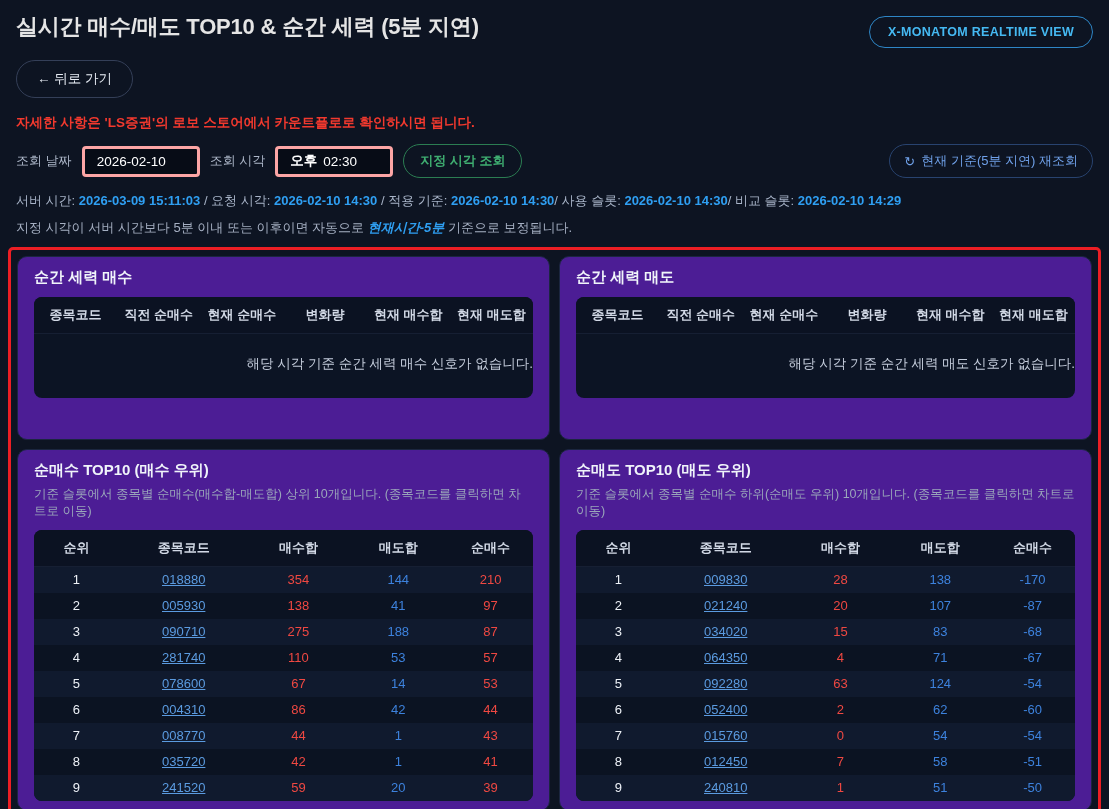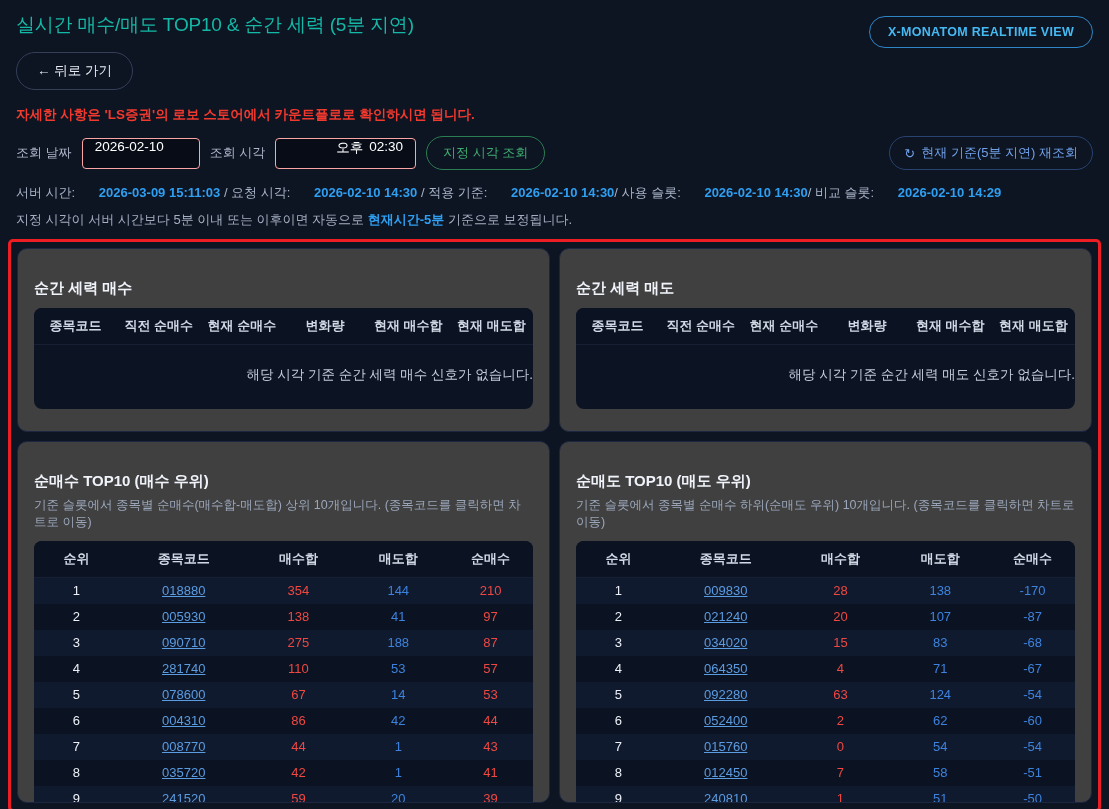--- a/index.html
+++ b/index.html
@@ -5,76 +5,76 @@
   * { box-sizing: border-box; margin: 0; padding: 0; }
   html, body { width: 1109px; height: 809px; overflow: hidden; }
   body {
     background: #0d1422;
     font-family: "Liberation Sans", sans-serif;
     color: #e8edf5;
   }
   .page { padding: 12px 16px 0; }
 
   .header-row { display: flex; justify-content: space-between; align-items: flex-start; }
-  h1.title { font-size: 19px; font-weight: 400; color: #14b8a6; letter-spacing: -0.2px; }
+  h1.title { font-size: 22px; font-weight: 700; color: #e5e5e5; letter-spacing: -0.2px; }
   .subtitle { font-size: 13px; color: #9aa5b8; margin-top: 7px; }
 
   .pill {
     display: inline-flex; align-items: center; gap: 6px;
     background: transparent; border-radius: 20px; cursor: pointer;
     font-family: "Liberation Sans", sans-serif;
   }
   .pill.cyan {
     border: 1px solid #2e86c6; color: #45b9f2;
     font-size: 12.5px; font-weight: 700; padding: 8px 18px; letter-spacing: 0.3px;
     margin-top: 4px;
   }
   .pill.back {
     border: 1px solid #343f58; color: #e8edf5;
-    font-size: 13.5px; padding: 9px 20px; margin-top: 4px;
+    font-size: 13.5px; padding: 9px 20px; margin-top: 12px;
   }
   .pill.green {
     border: 1px solid #2b7d52; color: #3fae71;
-    font-size: 13px; font-weight: 400; padding: 7px 16px; text-align: center;
+    font-size: 13px; font-weight: 700; padding: 7px 16px; text-align: center;
   }
   .pill.blue {
     border: 1px solid #28436f; color: #6fa0e8;
     font-size: 13px; padding: 7px 14px;
   }
   .ricon { font-size: 13px; }
 
   .notice { font-size: 13.5px; font-weight: 700; color: #f2392e; margin-top: 16px; }
 
   .controls-row { display: flex; align-items: center; gap: 10px; margin-top: 12px; }
   .ctl-label { font-size: 13px; color: #aeb8ca; }
   .input {
-    display: flex; align-items: flex-start; gap: 6px;
-    background: #070c16; border: 1px solid #fca5a5; border-radius: 4px;
+    display: flex; align-items: center; gap: 6px;
+    background: #070c16; border: 3px solid #fca5a5; border-radius: 4px;
     height: 31px; padding: 0 12px; font-size: 13.5px; color: #ffffff; min-width: 118px;
     cursor: text;
   }
-  .input b { font-weight: 400; margin-left: 48px; }
+  .input b { font-weight: 700; }
   .spacer { flex: 1; }
 
   .server-line { font-size: 13px; margin-top: 14px; line-height: 1.4; }
   .server-line .label { color: #a8b4c8; }
-  .server-line .value { color: #2f9ff2; font-weight: 700; margin-left: 20px; }
+  .server-line .value { color: #2f9ff2; font-weight: 700; }
   .note-line { font-size: 13px; color: #a5afc2; margin-top: 9px; }
-  .note-line .hl { color: #2f9ff2; font-weight: 700; }
+  .note-line .hl { color: #2f9ff2; font-weight: 700; font-style: italic; }
 
   .red-box {
     margin: 10px -8px 0; height: 573px;
     border: 3px solid #ec1e24; border-radius: 5px;
     padding: 6px;
     display: grid; grid-template-columns: 1fr 1fr; grid-template-rows: 184px 1fr;
     gap: 9px;
   }
   .panel {
-    background: #404040; border: 1px solid #1b2640; border-radius: 10px;
-    padding: 30px 16px 14px; overflow: hidden;
+    background: #4c1d95; border: 1px solid #1b2640; border-radius: 10px;
+    padding: 11px 16px 14px; overflow: hidden;
   }
   .panel h2 { font-size: 15px; font-weight: 700; color: #f0f4fa; }
   .panel .desc { font-size: 12.5px; color: #9aa6ba; margin-top: 6px; }
 
   .tbl-wrap { margin-top: 10px; border-radius: 8px; overflow: hidden; background: #0c1424; }
   table { width: 100%; border-collapse: collapse; table-layout: fixed; }
   th {
     font-size: 13px; font-weight: 700; color: #d2d9e6;
     background: #0b1222; padding: 9px 4px; text-align: center;
     border-bottom: 1px solid #161f33;

